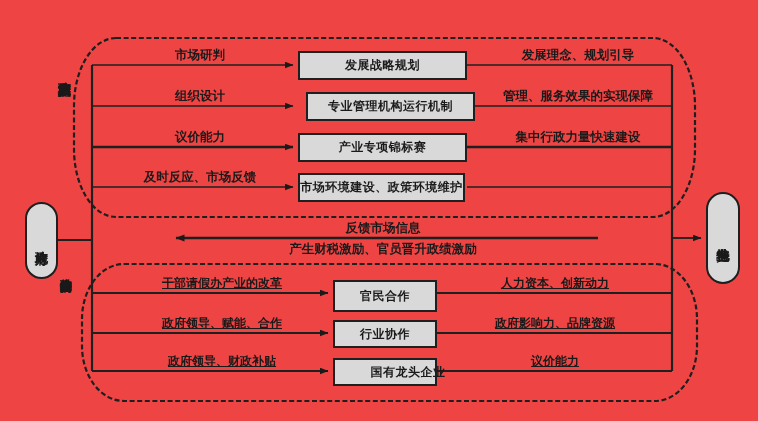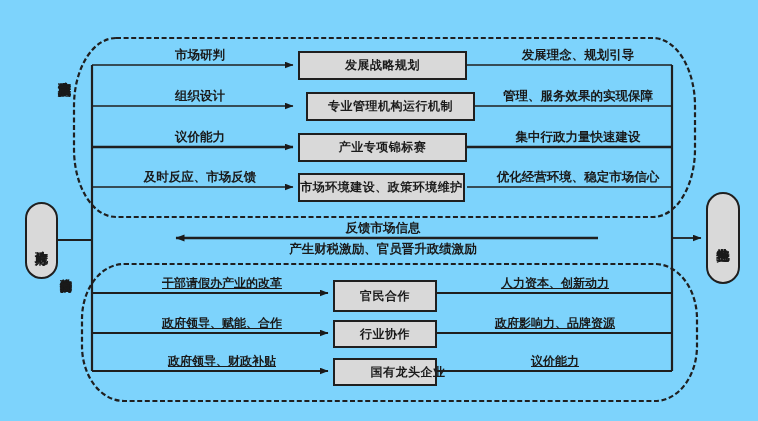--- a/index.html
+++ b/index.html
@@ -1,17 +1,17 @@
 <!DOCTYPE html>
 <html><head>
 <meta charset="utf-8">
 <style>
   html,body{margin:0;padding:0;background:#ffffff;}
   .canvas{
-    position:relative;width:758px;height:421px;background:#7dd3fc;overflow:hidden;
+    position:relative;width:758px;height:421px;background:#ef4444;overflow:hidden;
     font-family:"Liberation Sans","DejaVu Sans",sans-serif;font-weight:700;color:#1a1a1a;
   }
   svg.layer{position:absolute;left:0;top:0;width:758px;height:421px;}
   .lbl{
     position:absolute;white-space:nowrap;font-size:12.5px;line-height:15px;
     transform:translateX(-50%);text-align:center;
   }
   .lbl-sm{font-size:12px;text-decoration:underline;}
   .box{
     position:absolute;background:#d9d9d9;border:2px solid #1f1f1f;box-sizing:border-box;
@@ -85,21 +85,20 @@
   <div class="box" style="left:298px;top:173px;width:167px;height:29px;">市场环境建设、政策环境维护</div>
 
   <div class="lbl" style="left:200px;top:48px;">市场研判</div>
   <div class="lbl" style="left:200px;top:89px;">组织设计</div>
   <div class="lbl" style="left:200px;top:130px;">议价能力</div>
   <div class="lbl" style="left:200px;top:170px;">及时反应、市场反馈</div>
 
   <div class="lbl" style="left:578px;top:48px;">发展理念、规划引导</div>
   <div class="lbl" style="left:578px;top:89px;">管理、服务效果的实现保障</div>
   <div class="lbl" style="left:578px;top:130px;">集中行政力量快速建设</div>
-  <div class="lbl" style="left:578px;top:170px;">优化经营环境、稳定市场信心</div>
 
   <div class="lbl" style="left:383px;top:221px;">反馈市场信息</div>
   <div class="lbl" style="left:383px;top:242px;">产生财税激励、官员晋升政绩激励</div>
 
   <div class="box" style="left:333px;top:280px;width:104px;height:32px;">官民合作</div>
   <div class="box" style="left:333px;top:320px;width:104px;height:28px;">行业协作</div>
   <div class="box" style="left:333px;top:358px;width:104px;height:28px;padding-left:46px;">国有龙头企业</div>
 
   <div class="lbl lbl-sm" style="left:222px;top:276px;">干部请假办产业的改革</div>
   <div class="lbl lbl-sm" style="left:222px;top:316px;">政府领导、赋能、合作</div>

